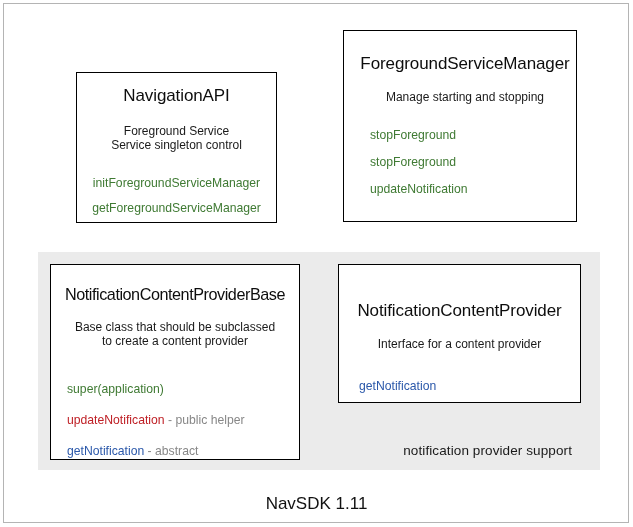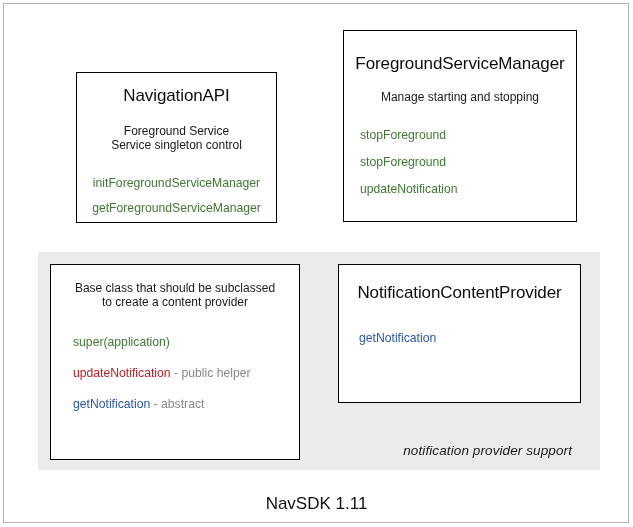--- a/index.html
+++ b/index.html
@@ -43,21 +43,20 @@
   }
 
   .group-caption {
     position: absolute;
     right: 28px;
     bottom: 12px;
     font-size: 13.5px;
     color: #1a1a1a;
     white-space: nowrap;
     letter-spacing: 0.1px;
-    font-style: italic;
   }
 
   
   .class-box {
     position: absolute;
     background: #ffffff;
     border: 1.4px solid #000000;
     box-sizing: border-box;
   }
 
@@ -108,46 +107,47 @@
   #box-navigation-api .class-desc  { margin-top: 18px; }
   #box-navigation-api .method-list { margin-top: 24px; }
   #box-navigation-api .method-list li { margin-bottom: 11px; }
 
   
   #box-foreground-service-manager {
     left: 343px;
     top: 30px;
     width: 234px;
     height: 192px;
+    padding-left: 10px;
   }
   #box-foreground-service-manager .class-title { margin-top: 23px; }
   #box-foreground-service-manager .class-desc  { margin-top: 16px; }
   #box-foreground-service-manager .method-list { margin-top: 24px; padding-left: 16px; }
   #box-foreground-service-manager .method-list li { margin-bottom: 13px; }
 
   
   #box-notification-content-provider-base {
     left: 50px;
     top: 264px;
     width: 250px;
     height: 196px;
   }
   #box-notification-content-provider-base .class-title { margin-top: 20px; }
   #box-notification-content-provider-base .class-desc  { margin-top: 16px; }
-  #box-notification-content-provider-base .method-list { margin-top: 26px; padding-left: 22px; }
+  #box-notification-content-provider-base .method-list { margin-top: 34px; padding-left: 16px; }
   #box-notification-content-provider-base .method-list li { margin-bottom: 17px; }
 
   
   #box-notification-content-provider {
     left: 338px;
     top: 264px;
     width: 243px;
     height: 139px;
   }
-  #box-notification-content-provider .class-title { margin-top: 18px; }
+  #box-notification-content-provider .class-title { margin-top: 36px; }
   #box-notification-content-provider .class-desc  { margin-top: 16px; }
   #box-notification-content-provider .method-list { margin-top: 28px; padding-left: 20px; }
 
   
   .footer-label {
     position: absolute;
     left: 0;
     right: 0;
     top: 494px;
     text-align: center;
@@ -194,39 +194,43 @@
       <li>
         <span class="m-green">stopForeground</span><span class="m-note"></span>
       </li>
       <li>
         <span class="m-green">updateNotification</span><span class="m-note"></span>
       </li>
     </ul>
   </div>
 
   <div class="class-box" id="box-notification-content-provider-base">
+    <div class="class-title tight">NotificationContentProviderBase</div>
     <div class="class-desc">
       <div>Base class that should be subclassed</div>
       <div>to create a content provider</div>
     </div>
     <ul class="method-list lead">
       <li>
         <span class="m-green">super(application)</span><span class="m-note"></span>
       </li>
       <li>
         <span class="m-red">updateNotification</span><span class="m-note"> - public helper</span>
       </li>
       <li>
         <span class="m-blue">getNotification</span><span class="m-note"> - abstract</span>
       </li>
     </ul>
   </div>
 
   <div class="class-box" id="box-notification-content-provider">
     <div class="class-title">NotificationContentProvider</div>
+    <div class="class-desc">
+      <div>Interface for a content provider</div>
+    </div>
     <ul class="method-list lead">
       <li>
         <span class="m-blue">getNotification</span><span class="m-note"></span>
       </li>
     </ul>
   </div>
 
   <div class="footer-label">NavSDK 1.11</div>
 
 </div>

